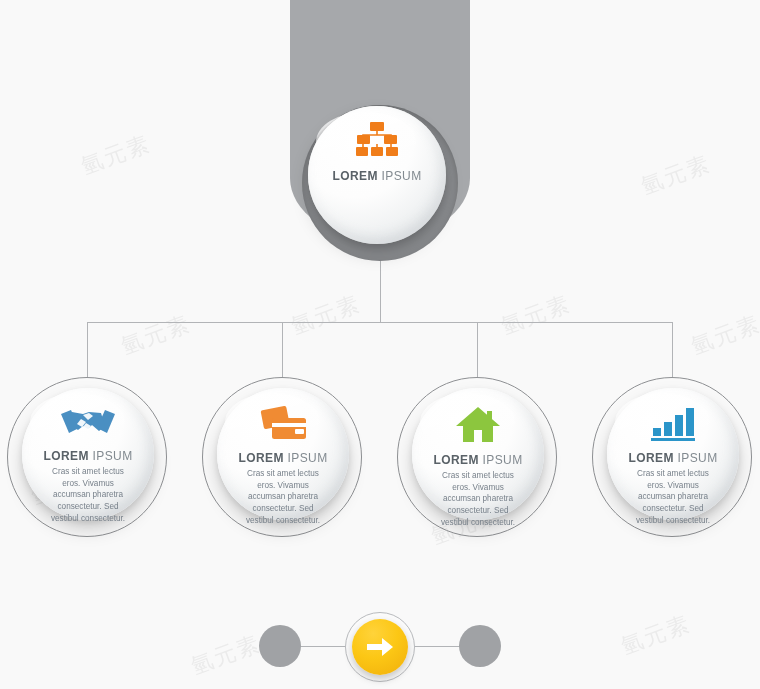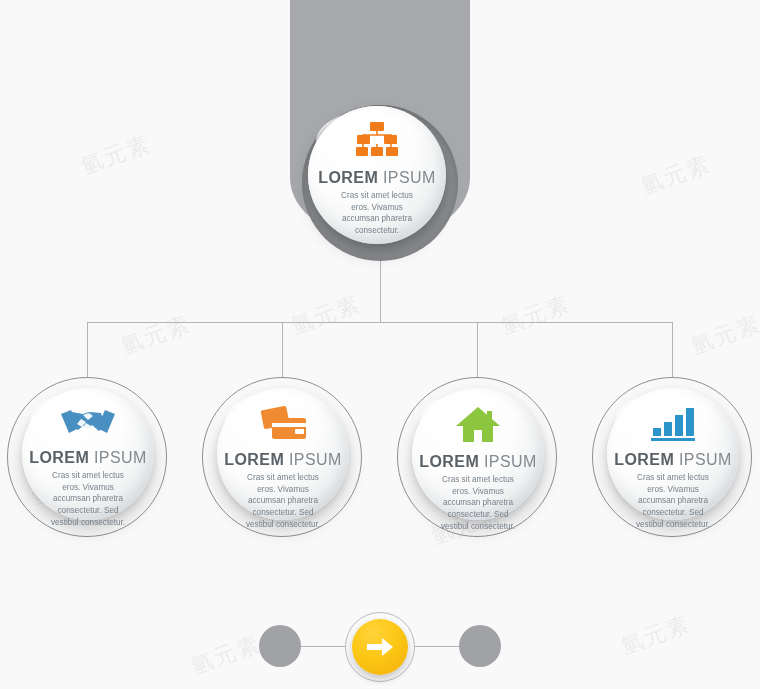--- a/index.html
+++ b/index.html
@@ -101,21 +101,21 @@
     position: absolute;
     left: 0; right: 0;
     text-align: center;
     z-index: 3;
   }
   .node-icon {
     display: block;
     margin: 0 auto;
   }
   .node-title {
-    font-size: 16px;
+    font-size: 12px;
     color: #6c757d;
     letter-spacing: 0.4px;
     margin-top: 5px;
     white-space: nowrap;
   }
   .node-title b {
     color: #5a6268;
     font-weight: bold;
   }
   .node-title span {
@@ -202,21 +202,20 @@
             <rect x="4" y="27" width="12" height="9" rx="1"></rect>
             <rect x="19" y="27" width="12" height="9" rx="1"></rect>
             <rect x="34" y="27" width="12" height="9" rx="1"></rect>
           </g>
         </svg>
       </span>
       <div class="node-title">
         <b>LOREM</b>
         <span>IPSUM</span>
       </div>
-      <div class="node-body">Cras sit amet lectus eros. Vivamus accumsan pharetra consectetur.</div>
     </div>
   </div>
 
   <div class="node ring-outer" style="left:7px; top:377px; width:160px; height:160px;"></div>
   <div class="disc" style="left:22px; top:388px; width:132px; height:132px;">
     <div class="node-content" style="top:18px;">
       <span class="node-icon">
         <svg width="58" height="34" viewBox="0 0 58 34" aria-hidden="true">
           <g fill="#4a8fc2">
             <path d="M2 8 L12 4 L20 22 L10 27 Z"></path>

